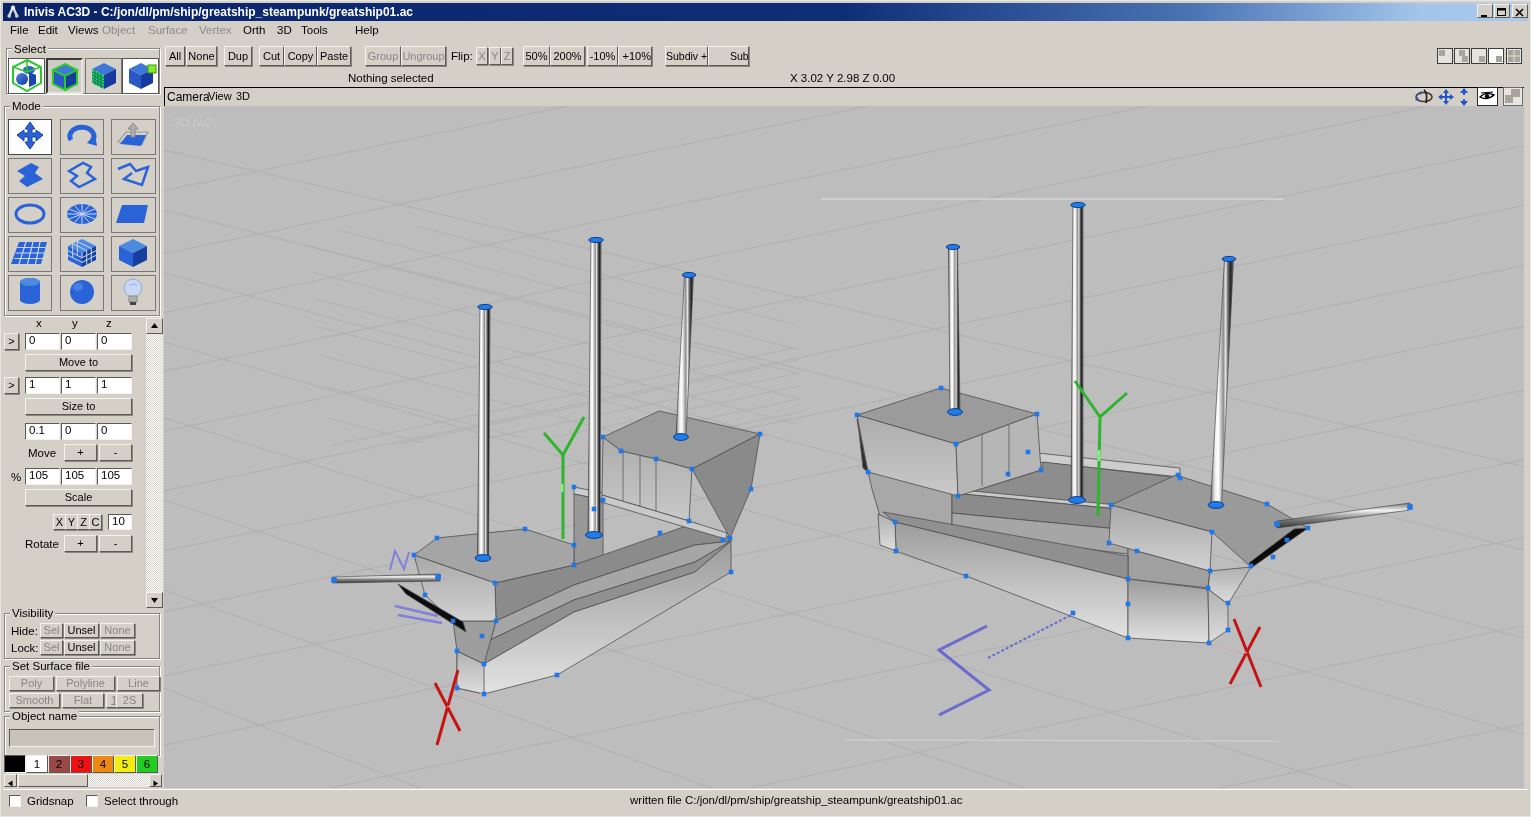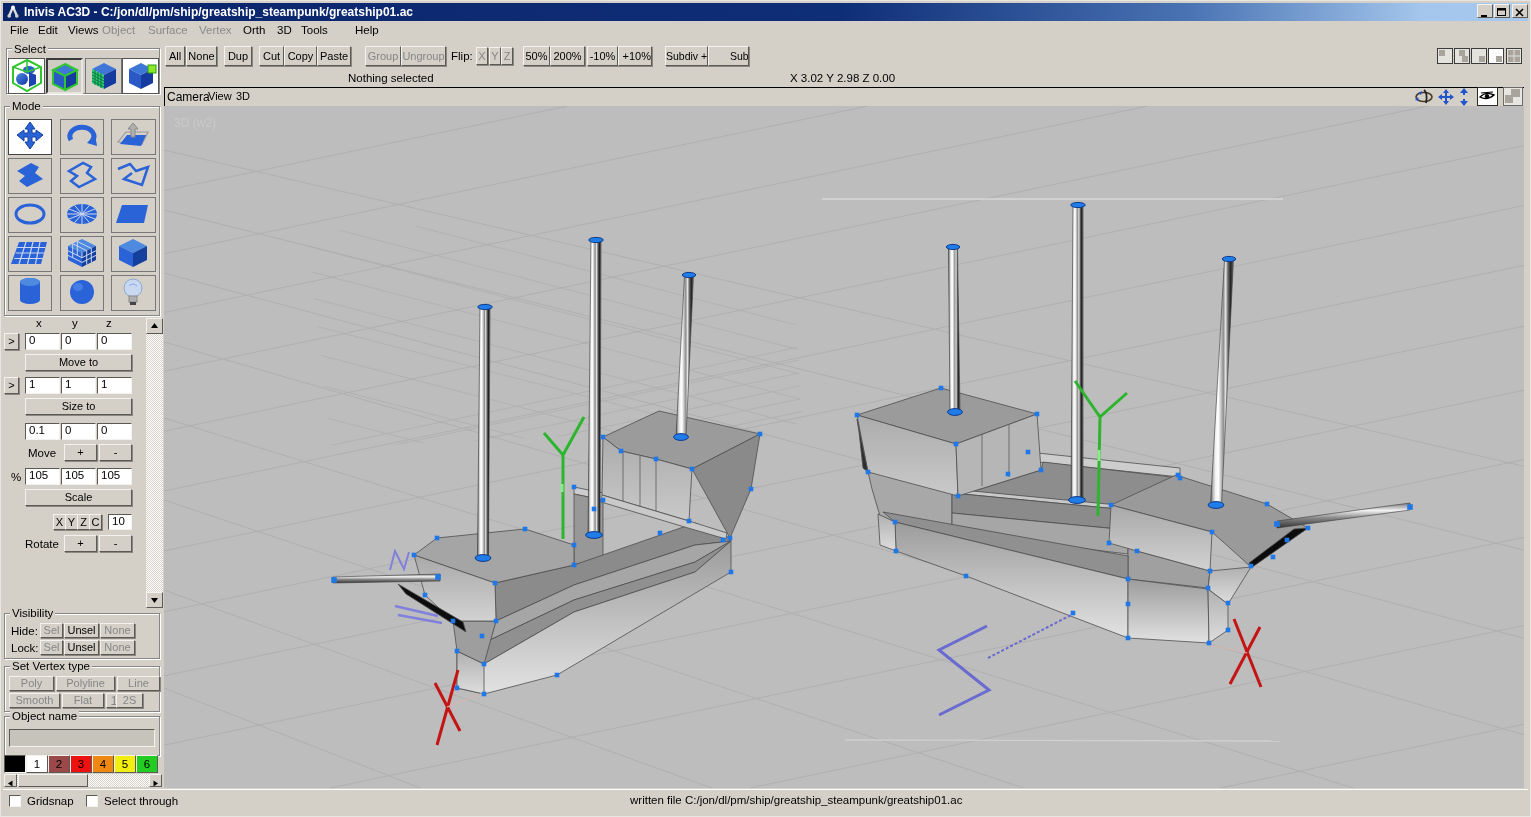--- a/index.html
+++ b/index.html
@@ -262,21 +262,21 @@
 <div class="glabel" style="left:10px;top:608px;">Visibility</div>
 <div class="lbl" style="left:11px;top:625px;">Hide:</div>
 <div class="tbtn dis" style="left:40px;top:623px;width:23px;height:15px;line-height:13px;font-size:11px;">Sel</div>
 <div class="tbtn" style="left:64px;top:623px;width:35px;height:15px;line-height:13px;font-size:11px;">Unsel</div>
 <div class="tbtn dis" style="left:100px;top:623px;width:35px;height:15px;line-height:13px;font-size:11px;">None</div>
 <div class="lbl" style="left:11px;top:642px;">Lock:</div>
 <div class="tbtn dis" style="left:40px;top:640px;width:23px;height:15px;line-height:13px;font-size:11px;">Sel</div>
 <div class="tbtn" style="left:64px;top:640px;width:35px;height:15px;line-height:13px;font-size:11px;">Unsel</div>
 <div class="tbtn dis" style="left:100px;top:640px;width:35px;height:15px;line-height:13px;font-size:11px;">None</div>
 <div class="gbox" style="left:4px;top:666px;width:156px;height:46px;"></div>
-<div class="glabel" style="left:10px;top:661px;">Set Vertex type</div>
+<div class="glabel" style="left:10px;top:661px;">Set Surface file</div>
 <div class="tbtn dis" style="left:9px;top:676px;width:45px;height:15px;line-height:13px;font-size:11px;">Poly</div>
 <div class="tbtn dis" style="left:56px;top:676px;width:59px;height:15px;line-height:13px;font-size:11px;">Polyline</div>
 <div class="tbtn dis" style="left:117px;top:676px;width:43px;height:15px;line-height:13px;font-size:11px;">Line</div>
 <div class="tbtn dis" style="left:9px;top:693px;width:51px;height:15px;line-height:13px;font-size:11px;">Smooth</div>
 <div class="tbtn dis" style="left:62px;top:693px;width:42px;height:15px;line-height:13px;font-size:11px;">Flat</div>
 <div class="tbtn dis" style="left:106px;top:693px;width:25px;height:15px;line-height:13px;font-size:13px;">1S</div>
 <div class="tbtn dis" style="left:116px;top:693px;width:27px;height:15px;line-height:13px;font-size:11px;">2S</div>
 <div class="gbox" style="left:4px;top:716px;width:156px;height:40px;"></div>
 <div class="glabel" style="left:10px;top:711px;">Object name</div>
 <div class="abs" style="left:9px;top:729px;width:146px;height:18px;background:#c6c3bb;border:1px solid;border-color:#5c5a55 #f4f2ee #f4f2ee #5c5a55;box-sizing:border-box;"></div>

